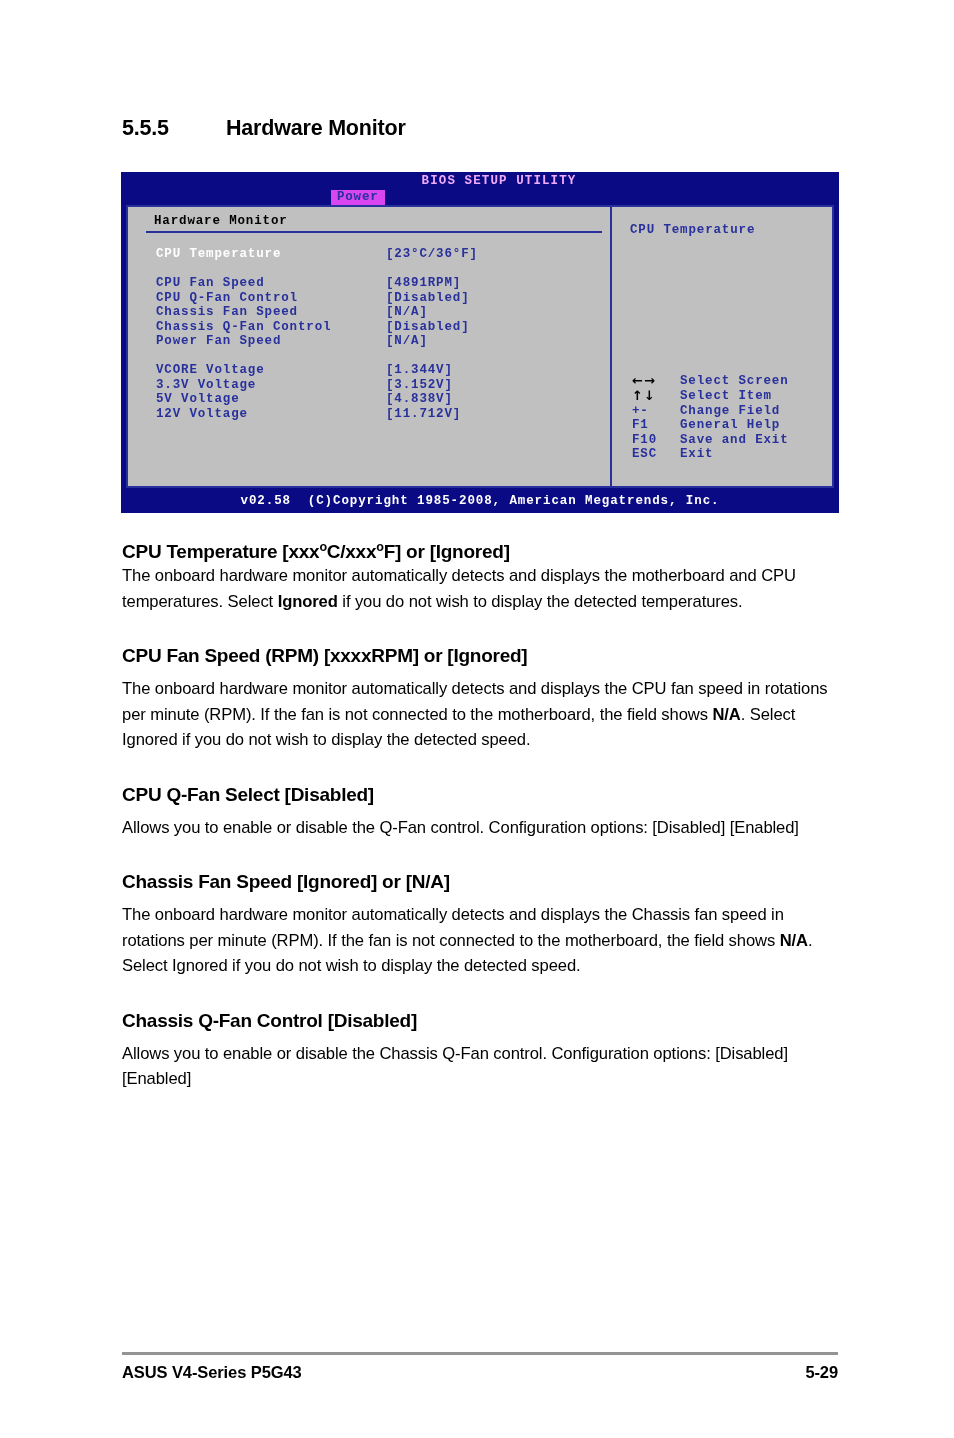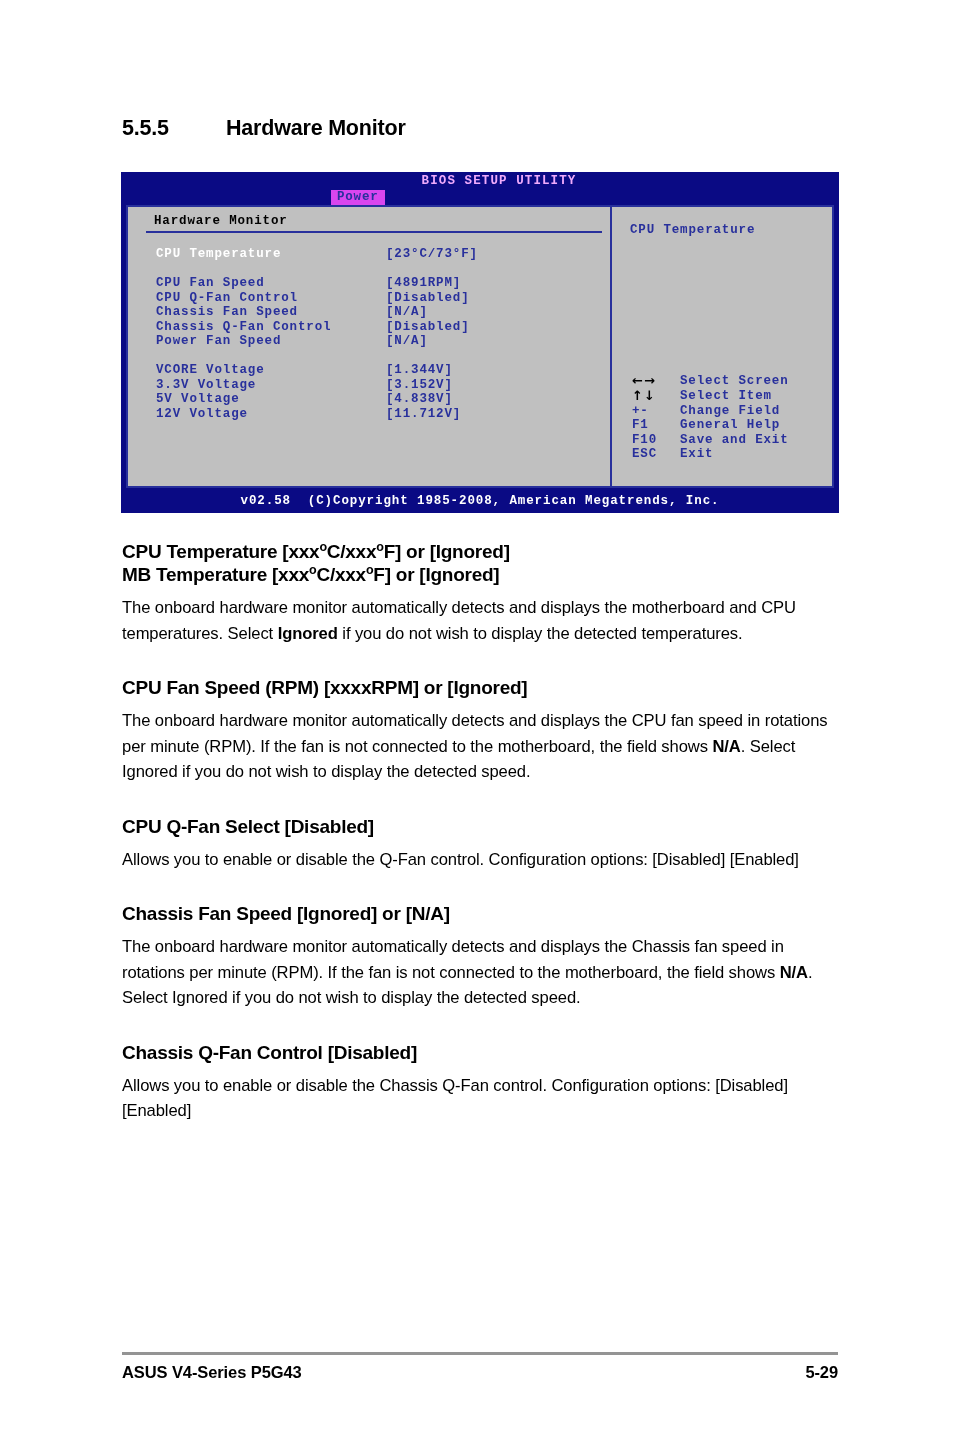--- a/index.html
+++ b/index.html
@@ -249,21 +249,21 @@
   <div class="bios-tabbar">
     <div class="bios-tab">Power</div>
   </div>
 
   <div class="bios-body">
 
     <div class="panel-left">
       <div class="hm-heading">Hardware Monitor</div>
       <div class="hm-rule"></div>
       <div class="hm-rows" id="hm-rows">
-          <div class="hm-row selected"><span class="lbl">CPU Temperature</span><span class="val">[23°C/73°F]</span></div>
+          <div class="hm-row selected"><span class="lbl">CPU Temperature</span><span class="val">[23°C/36°F]</span></div>
           <div class="hm-gap"></div>
           <div class="hm-row"><span class="lbl">CPU Fan Speed</span><span class="val">[4891RPM]</span></div>
           <div class="hm-row"><span class="lbl">CPU Q-Fan Control</span><span class="val">[Disabled]</span></div>
           <div class="hm-row"><span class="lbl">Chassis Fan Speed</span><span class="val">[N/A]</span></div>
           <div class="hm-row"><span class="lbl">Chassis Q-Fan Control</span><span class="val">[Disabled]</span></div>
           <div class="hm-row"><span class="lbl">Power Fan Speed</span><span class="val">[N/A]</span></div>
           <div class="hm-gap"></div>
           <div class="hm-row"><span class="lbl">VCORE Voltage</span><span class="val">[1.344V]</span></div>
           <div class="hm-row"><span class="lbl">3.3V Voltage</span><span class="val">[3.152V]</span></div>
           <div class="hm-row"><span class="lbl">5V Voltage</span><span class="val">[4.838V]</span></div>
@@ -285,21 +285,20 @@
 
   </div>
 
   <div class="bios-copyright">v02.58  (C)Copyright 1985-2008, American Megatrends, Inc.</div>
 </div>
 
 <div class="content">
 
   <h3 class="sub tight"><span>CPU Temperature [xxx</span><sup class="deg">o</sup><span>C/xxx</span><sup class="deg">o</sup><span>F] or [Ignored]</span></h3>
 
-  <h3 class="sub"><span>MB Temperature [xxx</span><sup class="deg">o</sup><span>C/xxx</span><sup class="deg">o</sup><span>F] or [Ignored]</span></h3>
 
   <p class="para"><span>The onboard hardware monitor automatically detects and displays the motherboard and CPU temperatures. Select </span><b>Ignored</b><span> if you do not wish to display the detected temperatures.</span></p>
 
   <div class="spacer-sm"></div>
 
   <h3 class="sub">CPU Fan Speed (RPM) [xxxxRPM] or [Ignored]</h3>
   <p class="para"><span>The onboard hardware monitor automatically detects and displays the CPU fan speed in rotations per minute (RPM). If the fan is not connected to the motherboard, the field shows </span><b>N/A</b><span>. Select Ignored if you do not wish to display the detected speed.</span></p>
 
   <div class="spacer-sm"></div>
 

